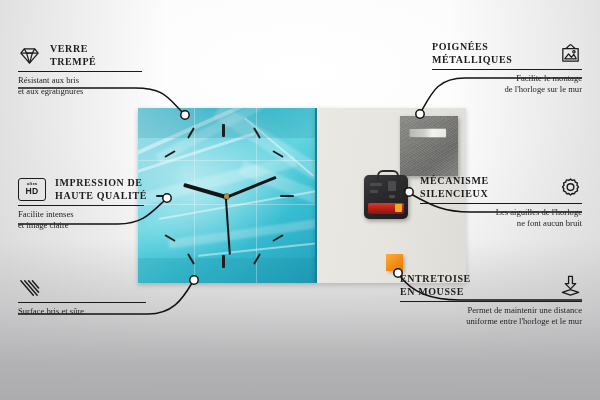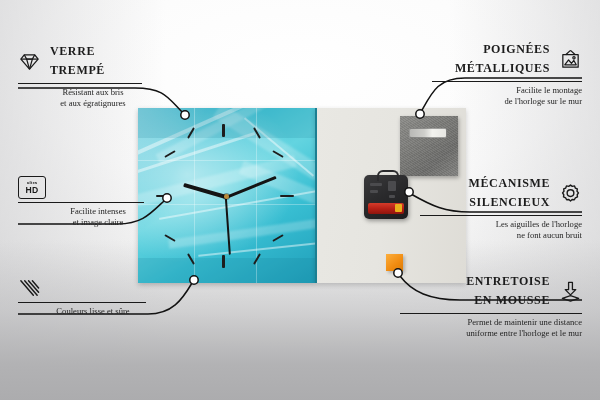--- a/index.html
+++ b/index.html
@@ -93,30 +93,30 @@
     background:linear-gradient(140deg,#fcae3c 0%, #f08b10 60%, #da7c08 100%);
     box-shadow:2px 2px 3px rgba(0,0,0,.22);
   }
 
   
   .callout{position:absolute;}
   .callout .head{display:flex;align-items:center;gap:9px;}
   .callout.right .head{justify-content:flex-end;}
   .ctitle{
     font-family:"Liberation Serif", serif;
-    font-weight:700;font-size:12px;line-height:19px;
+    font-weight:700;font-size:10px;line-height:13px;
     letter-spacing:.6px;color:#1c1c1c;text-transform:uppercase;
     white-space:pre-line;
   }
-  .callout.right .ctitle{text-align:right;}
+  .callout.right .ctitle{text-align:left;}
   .rule{height:1.4px;background:#1a1a1a;margin-top:3px;}
   .csub{
     font-family:"Liberation Serif", serif;
     font-size:8.6px;line-height:10.4px;color:#242424;
-    margin-top:3px;white-space:pre-line;text-align:center;
+    margin-top:3px;white-space:pre-line;
   }
   .callout.right .csub{text-align:right;}
   .icn{width:23px;height:23px;flex:0 0 23px;display:block;}
   .icn svg{display:block;width:23px;height:23px;}
 
   #hdIcon{
     width:26px;height:21px;flex:0 0 26px;border:1.4px solid #1a1a1a;border-radius:3px;
     display:flex;flex-direction:column;align-items:center;justify-content:center;line-height:1;
   }
   #hdIcon .u{font-family:"Liberation Sans",sans-serif;font-size:4.4px;font-weight:700;letter-spacing:.2px;color:#1a1a1a;}
@@ -235,41 +235,43 @@
     <div class="csub">Résistant aux bris
 et aux égratignures</div>
   </div>
 
   <div class="callout left" style="left:18px;top:176px;width:160px;">
     <div class="head">
       <span id="hdIcon">
         <span class="u">ultra</span>
         <span class="h">HD</span>
       </span>
+      <span class="ctitle">IMPRESSION DE
+HAUTE QUALITÉ</span>
     </div>
     <div class="rule" style="width:126px;"></div>
     <div class="csub">Facilite intenses
 et image claire</div>
   </div>
 
   <div class="callout left" style="left:18px;top:276px;width:150px;">
     <div class="head">
       <span class="icn">
         <svg viewBox="0 0 24 24">
             <g fill="none" stroke="#1a1a1a" stroke-width="1.5" stroke-linecap="round">
           <path d="M3 5 L16 20"></path>
               <path d="M7 5 L20 20"></path>
               <path d="M11 5 L21.5 17"></path>
               <path d="M15 5 L21.5 12.5"></path>
         </g>
           </svg>
       </span>
     </div>
     <div class="rule" style="width:128px;"></div>
-    <div class="csub">Couleurs lisse et sûre</div>
+    <div class="csub">Surface bris et sûre</div>
   </div>
 
   <div class="callout right" style="left:432px;top:40px;width:150px;">
     <div class="head">
       <span class="ctitle" style="flex:1;">POIGNÉES
 MÉTALLIQUES</span>
       <span class="icn">
         <svg viewBox="0 0 24 24">
             <g fill="none" stroke="#1a1a1a" stroke-width="1.3" stroke-linejoin="round">
           <rect x="4" y="7" width="16" height="13"></rect>

